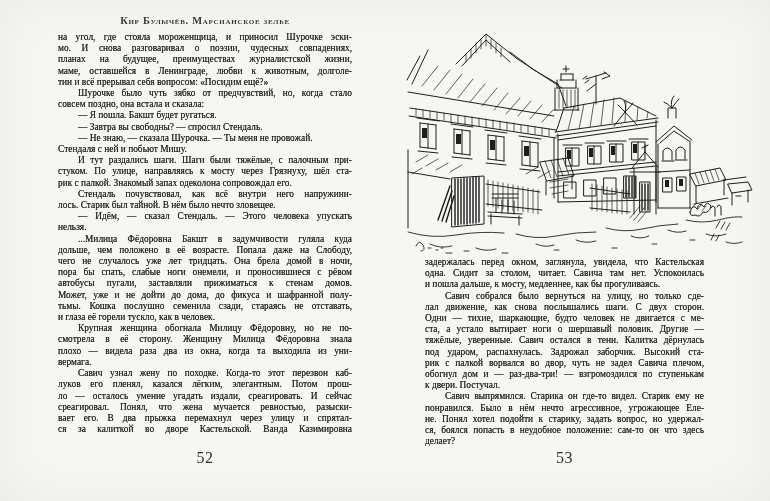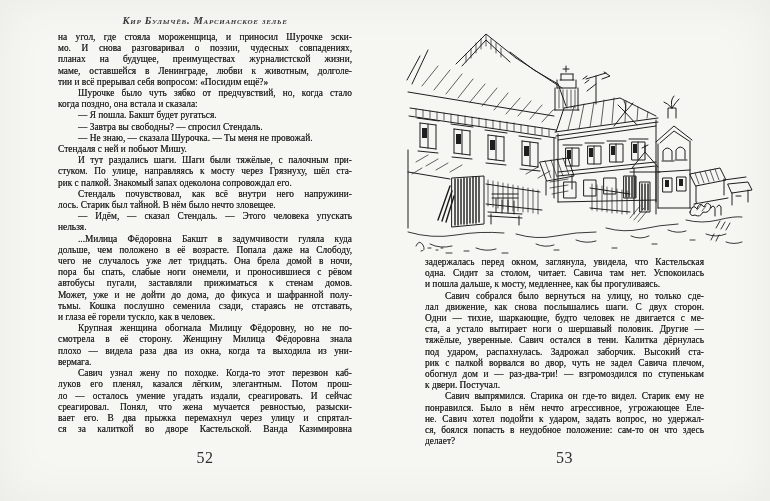--- a/index.html
+++ b/index.html
@@ -5,21 +5,21 @@
   html,body{margin:0;padding:0;}
   body{width:770px;height:501px;background:#eeeeec;overflow:hidden;}
   .spread{
     position:relative;width:770px;height:501px;
     background:#f6f6f3;
     box-shadow:inset 0 0 50px rgba(0,0,0,0.05);
     font-family:"Liberation Serif", serif;
   }
   .running-head{
     position:absolute;left:58px;top:15px;width:294px;
-    text-align:center;font-style:italic;font-variant:small-caps;
+    text-align:center;font-variant:small-caps;
     font-size:10.5px;letter-spacing:0.7px;color:#3a3a3a;font-weight:600;
   }
   .col{
     position:absolute;font-size:9.4px;line-height:11.2px;color:#282828;
     text-shadow:0 0 0.3px rgba(40,40,40,0.85);
   }
   .col-left{left:58px;top:32px;width:294px;}
   .col-right{left:425px;top:257px;width:279px;}
   .ln{text-align:justify;text-align-last:justify;}
   .ln.end{text-align-last:left;}
@@ -39,21 +39,21 @@
 
   <div class="running-head">Кир Булычёв. Марсианское зелье</div>
 
   <div class="col col-left">
       <div class="ln">на угол, где стояла мороженщица, и приносил Шурочке эски-</div>
       <div class="ln">мо. И снова разговаривал о поэзии, чудесных совпадениях,</div>
       <div class="ln">планах на будущее, преимуществах журналистской жизни,</div>
       <div class="ln">маме, оставшейся в Ленинграде, любви к животным, долголе-</div>
       <div class="ln end">тии и всё прерывал себя вопросом: «Посидим ещё?»</div>
       <div class="ln ind">Шурочке было чуть зябко от предчувствий, но, когда стало</div>
-      <div class="ln end">когда поздно, она встала и сказала:</div>
+      <div class="ln end">совсем поздно, она встала и сказала:</div>
       <div class="ln ind end">— Я пошла. Бакшт будет ругаться.</div>
       <div class="ln ind end">— Завтра вы свободны? — спросил Стендаль.</div>
       <div class="ln ind end">— Не знаю, — сказала Шурочка. — Ты меня не провожай.</div>
       <div class="ln end">Стендаля с ней и побьют Мишу.</div>
       <div class="ln ind">И тут раздались шаги. Шаги были тяжёлые, с палочным при-</div>
       <div class="ln">стуком. По улице, направляясь к мосту через Грязнуху, шёл ста-</div>
       <div class="ln end">рик с палкой. Знакомый запах одеколона сопровождал его.</div>
       <div class="ln ind">Стендаль почувствовал, как всё внутри него напружини-</div>
       <div class="ln end">лось. Старик был тайной. В нём было нечто зловещее.</div>
       <div class="ln ind">— Идём, — сказал Стендаль. — Этого человека упускать</div>
@@ -173,21 +173,21 @@
       <div class="ln">лал движение, как снова послышались шаги. С двух сторон.</div>
       <div class="ln">Одни — тихие, шаркающие, будто человек не двигается с ме-</div>
       <div class="ln">ста, а устало вытирает ноги о шершавый половик. Другие —</div>
       <div class="ln">тяжёлые, уверенные. Савич остался в тени. Калитка дёрнулась</div>
       <div class="ln">под ударом, распахнулась. Задрожал заборчик. Высокий ста-</div>
       <div class="ln">рик с палкой ворвался во двор, чуть не задел Савича плечом,</div>
       <div class="ln">обогнул дом и — раз-два-три! — взгромоздился по ступенькам</div>
       <div class="ln end">к двери. Постучал.</div>
       <div class="ln ind">Савич выпрямился. Старика он где-то видел. Старик ему не</div>
       <div class="ln">понравился. Было в нём нечто агрессивное, угрожающее Еле-</div>
-      <div class="ln">не. Савич хотел подойти к ударом, задать вопрос, но удержал-</div>
+      <div class="ln">не. Понял хотел подойти к старику, задать вопрос, но удержал-</div>
       <div class="ln">ся, боялся попасть в неудобное положение: сам-то он что здесь</div>
       <div class="ln end">делает?</div>
     </div>
 
   <div class="pagenum pagenum-left">52</div>
   <div class="pagenum pagenum-right">53</div>
 
 </div>
 
 </body></html>

